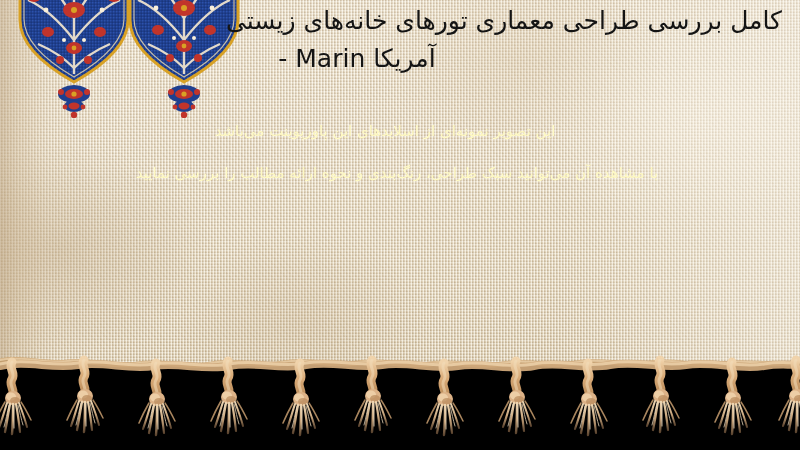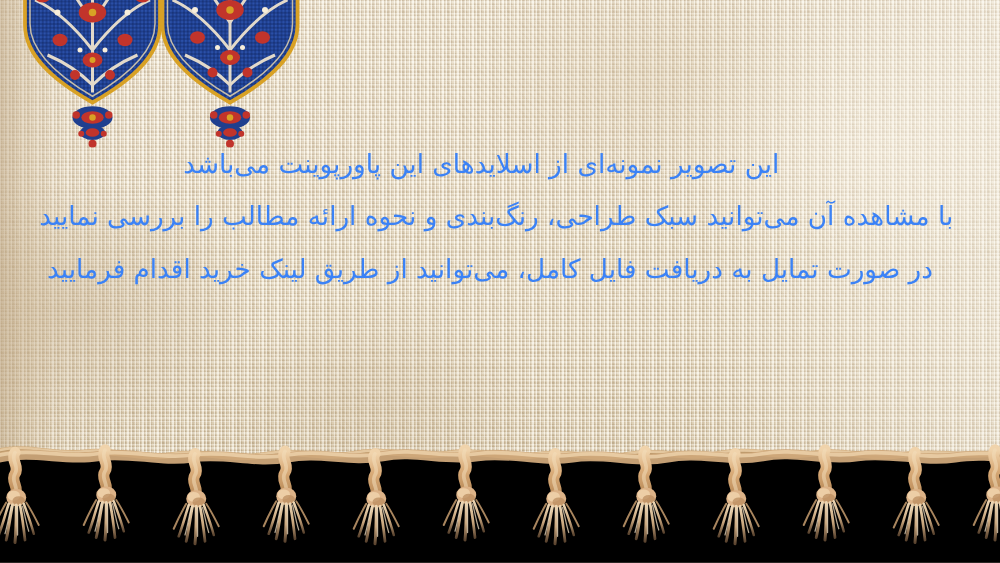--- a/index.html
+++ b/index.html
@@ -133,22 +133,22 @@
 
   .body-block {
     position: absolute;
     right: 16px;
     top: 110px;
     width: 768px;
     direction: rtl;
     text-align: center;
   }
   .body-line {
-    color: #3b82f6;
-    font-size: 21px;
+    color: #fef9c3;
+    font-size: 15px;
     line-height: 42px;
     font-weight: 400;
     white-space: nowrap;
   }
   .body-line-1 { text-align: center; padding-right: 30px; }
   .body-line-2 { padding-right: 6px; }
   .body-line-3 { text-align: center; padding-right: 16px; }
 </style>
 </head>
 <body>
@@ -321,25 +321,28 @@
       <ellipse cx="60" cy="158" rx="10" ry="6" fill="#1f3f8f"></ellipse>
       <ellipse cx="60" cy="158" rx="5.5" ry="3.4" fill="#c1342b"></ellipse>
       <circle cx="51" cy="159" r="2.4" fill="#c1342b"></circle>
       <circle cx="69" cy="159" r="2.4" fill="#c1342b"></circle>
       <circle cx="60" cy="167" r="3.2" fill="#c1342b"></circle>
     </g>
   </svg>
 
   <div class="text-layer">
 
+    <div class="title-block">
+      <div class="title-line title-line-1">کامل بررسی طراحی معماری تورهای خانه‌های زیستی</div>
+      <div class="title-line title-line-2">آمریکا Marin -</div>
+    </div>
 
     <div class="body-block">
       <div class="body-line body-line-1">این تصویر نمونه‌ای از اسلایدهای این پاورپوینت می‌باشد</div>
       <div class="body-line body-line-2">با مشاهده آن می‌توانید سبک طراحی، رنگ‌بندی و نحوه ارائه مطالب را بررسی نمایید</div>
-      <div class="body-line body-line-3">در صورت تمایل به دریافت فایل کامل، می‌توانید از طریق لینک خرید اقدام فرمایید</div>
     </div>
 
   </div>
 
   <svg class="fringe-zone" viewBox="0 0 800 98">
     <defs>
       <linearGradient id="cordG" x1="0" y1="0" x2="0" y2="1">
         <stop offset="0%" stop-color="#f0d3ab"></stop>
         <stop offset="45%" stop-color="#d9ab78"></stop>
         <stop offset="100%" stop-color="#b98a58"></stop>

